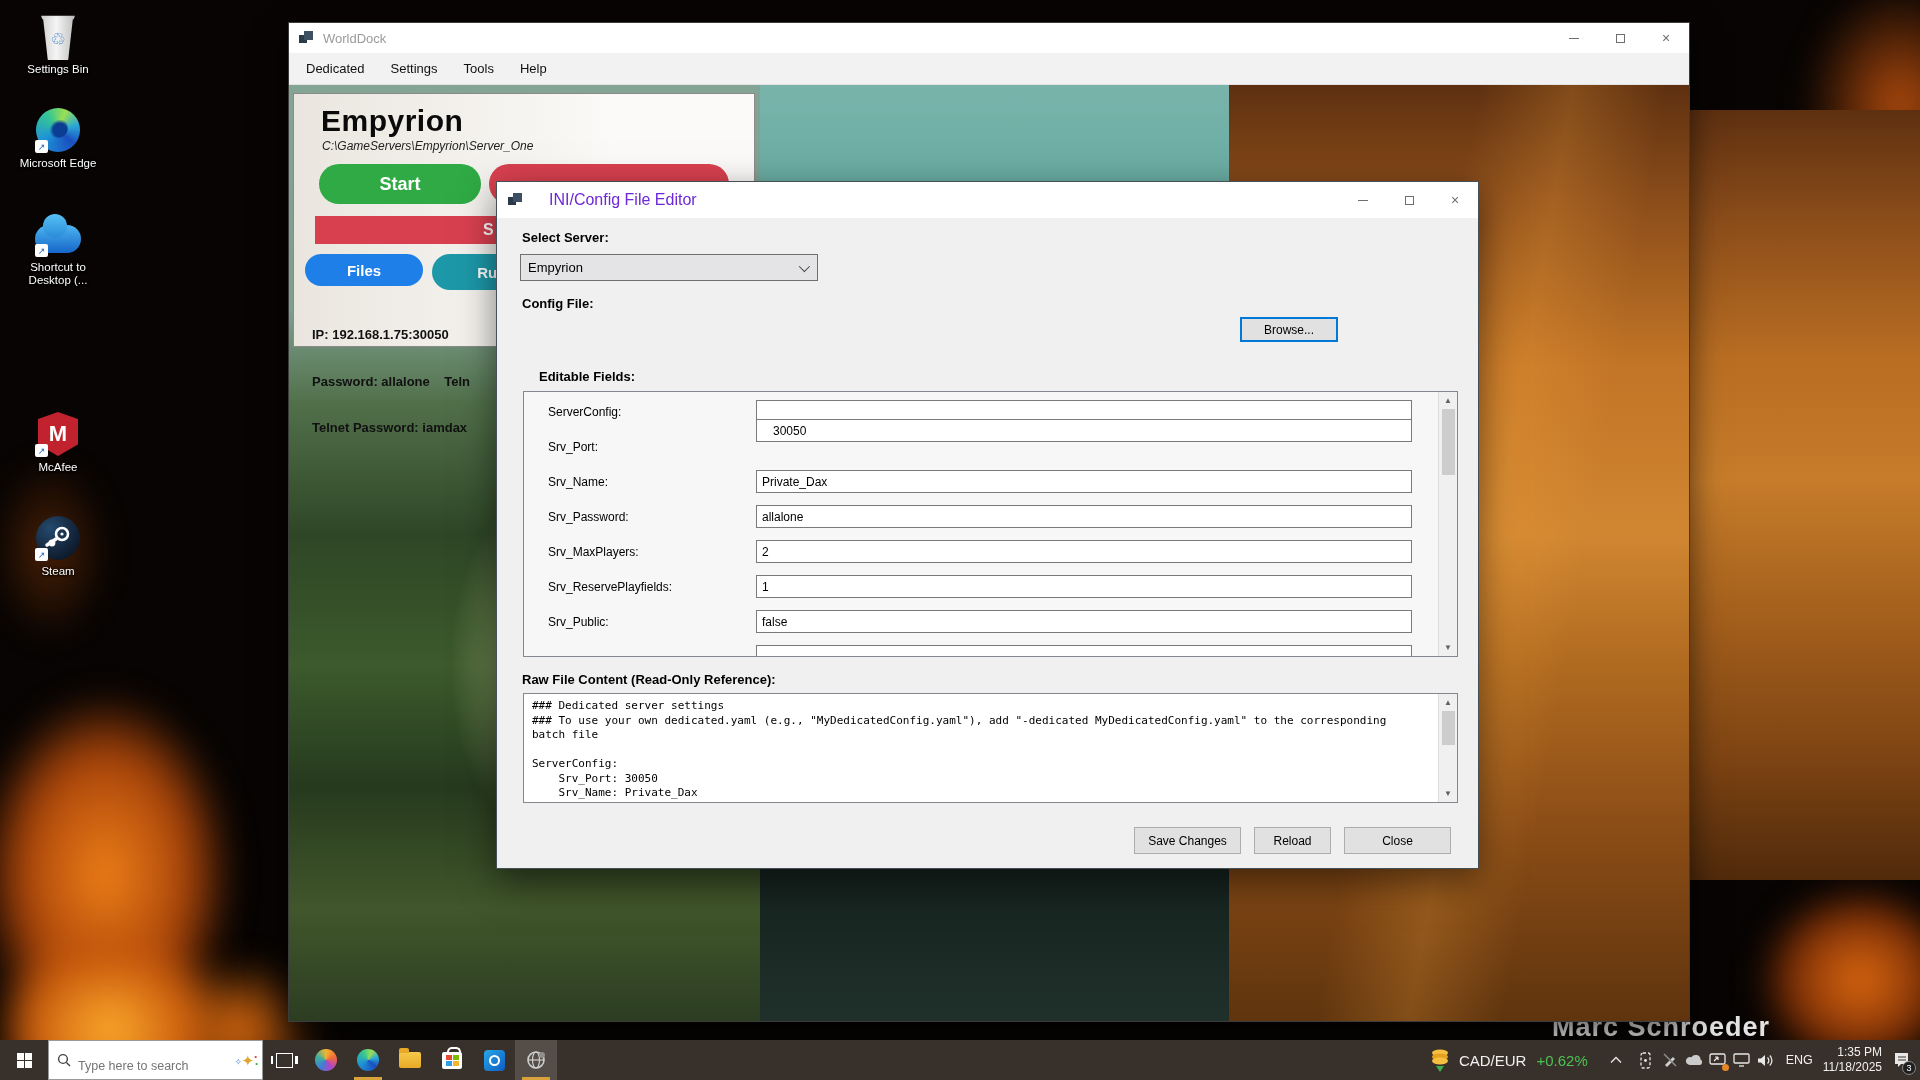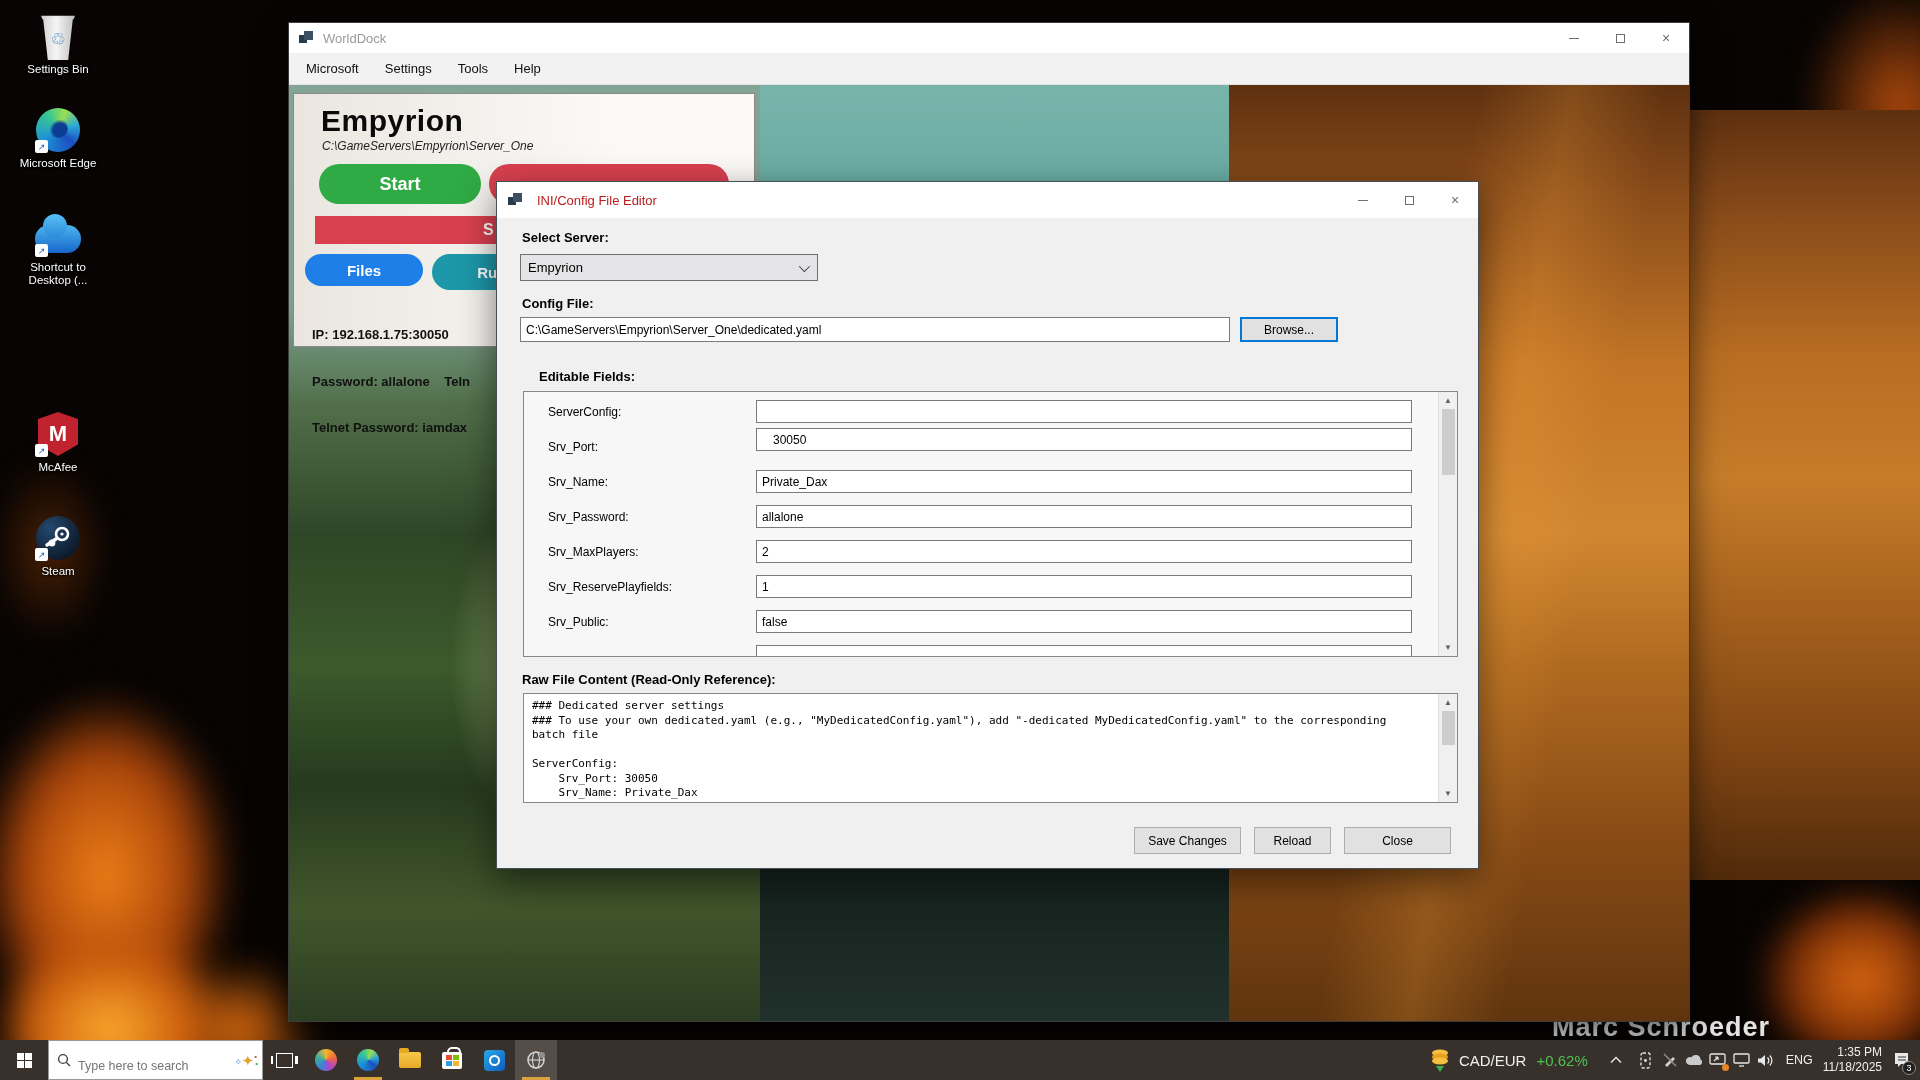--- a/index.html
+++ b/index.html
@@ -96,21 +96,21 @@
   .stop-bar span{ margin-left:168px; }
   .btn-files{ left:11px; top:160px; width:118px; height:32px; border-radius:18px; background:#1f7fe8; font-size:15px; }
   .btn-run{ left:138px; top:160px; width:132px; height:36px; border-radius:18px; background:#1d98a8; font-size:15px; }
   .ip-block{ position:absolute; left:18px; top:202px; font-size:13px; font-weight:bold; color:#111;
      line-height:15.5px; white-space:pre; }
 
   
   .dialog{ position:absolute; left:496px; top:181px; width:983px; height:688px; background:#f0f0f0;
      border:1px solid #474f56; box-shadow:0 12px 34px rgba(0,0,0,.5); }
   .dlg-titlebar{ height:36px; background:#fff; display:flex; align-items:center; }
-  .dlg-title{ margin-left:14px; font-size:13px; color:#b91c1c; }
+  .dlg-title{ margin-left:26px; font-size:16px; color:#6d28d9; }
   .dlg-body{ position:relative; width:100%; height:652px; }
   .lab{ position:absolute; font-size:13px; font-weight:bold; color:#000; }
   .combo{ position:absolute; left:23px; top:36px; width:298px; height:27px; background:#e4e4e6;
      border:1px solid #707070; display:flex; align-items:center; font-size:13px; color:#000; padding-left:7px; cursor:pointer; }
   .combo .chev{ margin-left:auto; margin-right:10px; width:8px; height:8px;
      border-right:1.5px solid #444; border-bottom:1.5px solid #444; transform:rotate(45deg) translateY(-2px); }
   .tb{ position:absolute; background:#fff; border:1px solid #7a7a7a; font-size:12px; color:#000;
      padding:0 5px; font-family:"Liberation Sans",sans-serif; }
   .path-input{ left:23px; top:99px; width:710px; height:25px; }
   .btn{ position:absolute; background:#e1e1e1; border:1px solid #adadad; font-size:12px; color:#000;
@@ -270,21 +270,21 @@
           </div>
         <div class="wctl">
             <div class="glyph-max"></div>
           </div>
         <div class="wctl">
             <span class="glyph-close">×</span>
           </div>
       </div>
     </div>
     <div class="wd-menubar">
-      <span class="menu-item">Microsoft</span>
+      <span class="menu-item">Dedicated</span>
       <span class="menu-item">Settings</span>
       <span class="menu-item">Tools</span>
       <span class="menu-item">Help</span>
     </div>
     <div class="wd-client">
       <div class="band band-forest"></div>
       <div class="band band-ocean"></div>
       <div class="band band-desert"></div>
 
       <div class="card">
@@ -325,29 +325,28 @@
           </div>
       </div>
     </div>
     <div class="dlg-body">
       <div class="lab" style="left:25px;top:12px;">Select Server:</div>
       <div class="combo">
         <span>Empyrion</span>
         <span class="chev"></span>
       </div>
       <div class="lab" style="left:25px;top:78px;">Config File:</div>
-      <input class="tb path-input" value="C:\GameServers\Empyrion\Server_One\dedicated.yaml" style="">
       <div class="btn btn-browse">Browse...</div>
 
       <div class="lab" style="left:17px;top:151px;padding-left:25px;">Editable Fields:</div>
       <div class="fields-panel">
         <div class="frow-label" style="top:13px;">ServerConfig:</div>
         <input class="tb frow-input" style="top: 8px;" value="">
         <div class="frow-label" style="top:48px;">Srv_Port:</div>
-        <input class="tb frow-input" style="top: 36px; padding-left: 16px;" value="30050">
+        <input class="tb frow-input" style="top: 27px; padding-left: 16px;" value="30050">
         <div class="frow-label" style="top:83px;">Srv_Name:</div>
         <input class="tb frow-input" style="top: 78px;" value="Private_Dax">
         <div class="frow-label" style="top:118px;">Srv_Password:</div>
         <input class="tb frow-input" style="top: 113px;" value="allalone">
         <div class="frow-label" style="top:153px;">Srv_MaxPlayers:</div>
         <input class="tb frow-input" style="top: 148px;" value="2">
         <div class="frow-label" style="top:188px;">Srv_ReservePlayfields:</div>
         <input class="tb frow-input" style="top: 183px;" value="1">
         <div class="frow-label" style="top:223px;">Srv_Public:</div>
         <input class="tb frow-input" style="top: 218px;" value="false">

